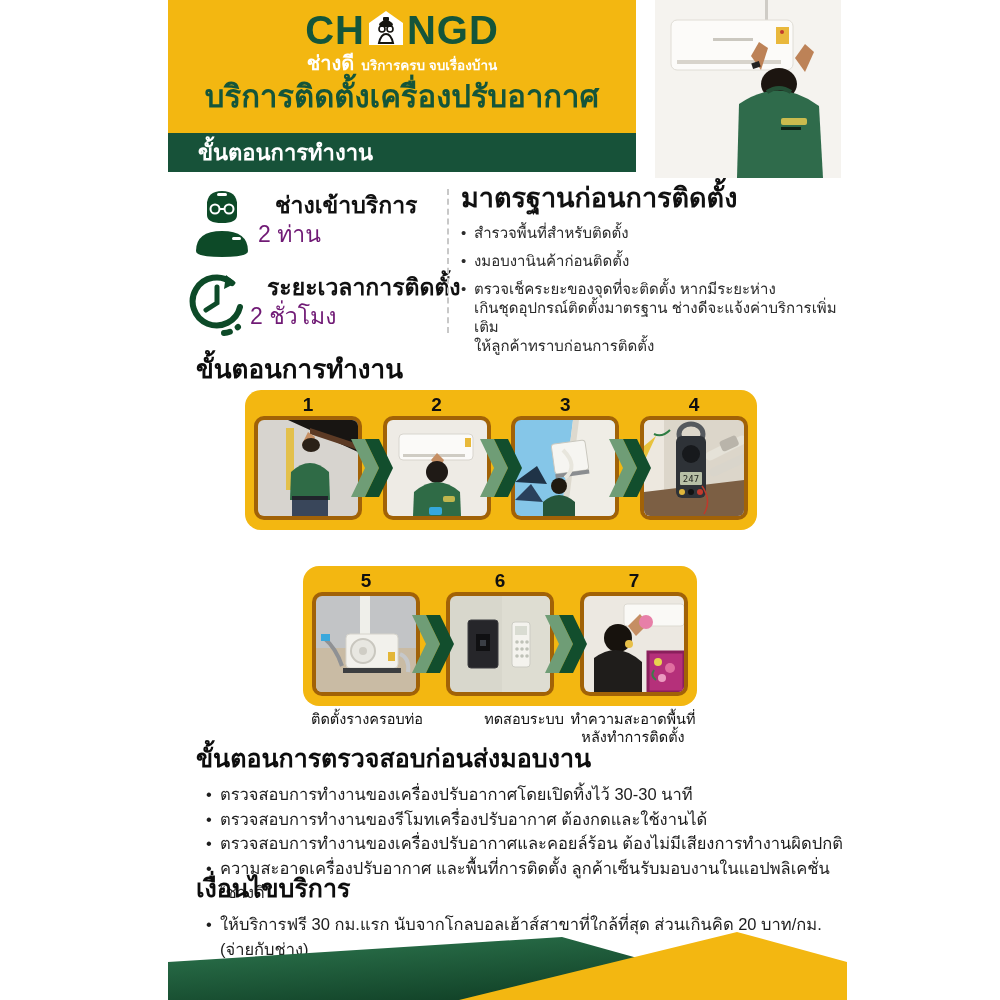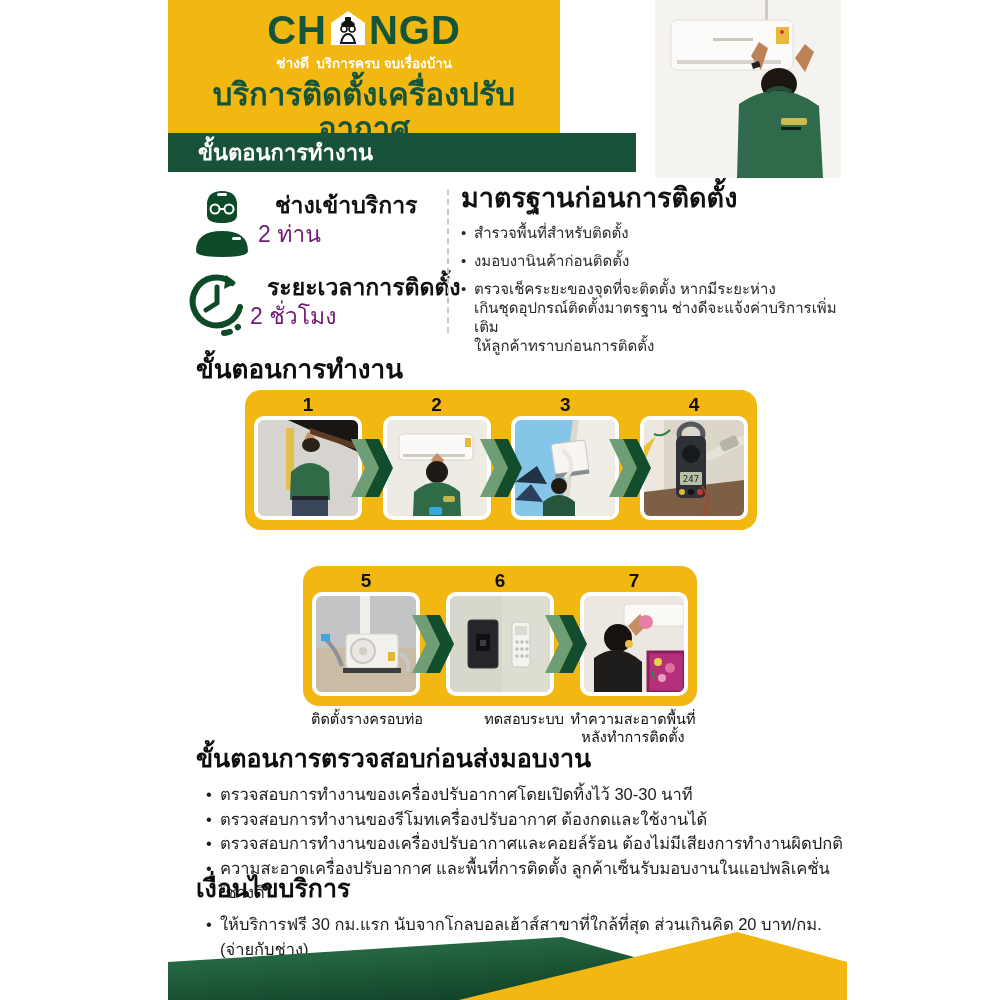--- a/index.html
+++ b/index.html
@@ -2,25 +2,25 @@
 <html><head>
 <meta charset="utf-8">
 <style>
   html,body{margin:0;padding:0;background:#fff;}
   .page{position:relative;width:1000px;height:1000px;background:#fff;overflow:hidden;
         font-family:"Liberation Sans","DejaVu Sans",sans-serif;color:#1a1a1a;}
   .abs{position:absolute;}
   .pre{white-space:pre-line;}
 
   
-  .yellow-header{left:168px;top:0;width:392px;height:133px;background:#F3B711;text-align:center;}
+  .yellow-header{left:168px;top:0;width:468px;height:133px;background:#F3B711;text-align:center;}
   .logo-row{margin-top:9px;display:flex;align-items:center;justify-content:center;gap:2px;}
   .logo-text{font-size:40px;font-weight:800;color:#14553A;letter-spacing:1px;line-height:40px;}
   .tagline{margin-top:1px;color:#fff;line-height:22px;}
-  .tagline .tname{font-size:14px;font-weight:700;margin-right:7px;}
+  .tagline .tname{font-size:20px;font-weight:700;margin-right:7px;}
   .tagline .trest{font-size:13.5px;font-weight:600;}
   .main-title{margin-top:3px;font-size:31px;font-weight:800;color:#14553A;line-height:34px;}
 
   .green-banner{left:168px;top:133px;width:468px;height:39px;background:#175239;}
   .green-banner span{display:block;padding-left:30px;line-height:40px;color:#fff;font-size:22px;font-weight:800;}
 
   .hero{left:655px;top:0;width:186px;height:178px;}
 
   
   .info{left:168px;top:183px;width:672px;height:160px;}
@@ -38,21 +38,21 @@
   .blist li::before{content:"•";position:absolute;left:0;top:0;color:#2b2b2b;}
 
   
   .steps-title{left:196px;top:348px;font-size:26px;font-weight:800;color:#0d0d0d;}
   .steps-block1{left:245px;top:390px;width:512px;}
   .steps-block2{left:303px;top:566px;width:394px;}
   .ybox{position:relative;background:#F3B711;border-radius:16px;padding:4px 9px 10px 9px;
         display:flex;justify-content:space-between;}
   .cell{width:108px;display:flex;flex-direction:column;align-items:center;}
   .num{font-size:19px;font-weight:800;color:#101010;line-height:22px;}
-  .frame{width:100px;height:96px;background:#ffffff;border-radius:10px;padding:4px;}
+  .frame{width:100px;height:96px;background:#a16207;border-radius:10px;padding:4px;}
   .frame svg{display:block;border-radius:6px;}
   .arrow{position:absolute;z-index:3;}
   .labels{position:relative;height:40px;margin-top:5px;}
   .slabel{position:absolute;width:176px;transform:translateX(-50%);text-align:center;
           font-size:14.5px;line-height:17.5px;color:#101010;font-weight:500;}
 
   
   .inspection{left:196px;top:742px;width:650px;}
   .inspection h2,.conditions h2{margin:0;font-size:25px;font-weight:800;color:#0d0d0d;line-height:32px;}
   .blist2{margin:8px 0 0 10px;padding:0;list-style:none;}

